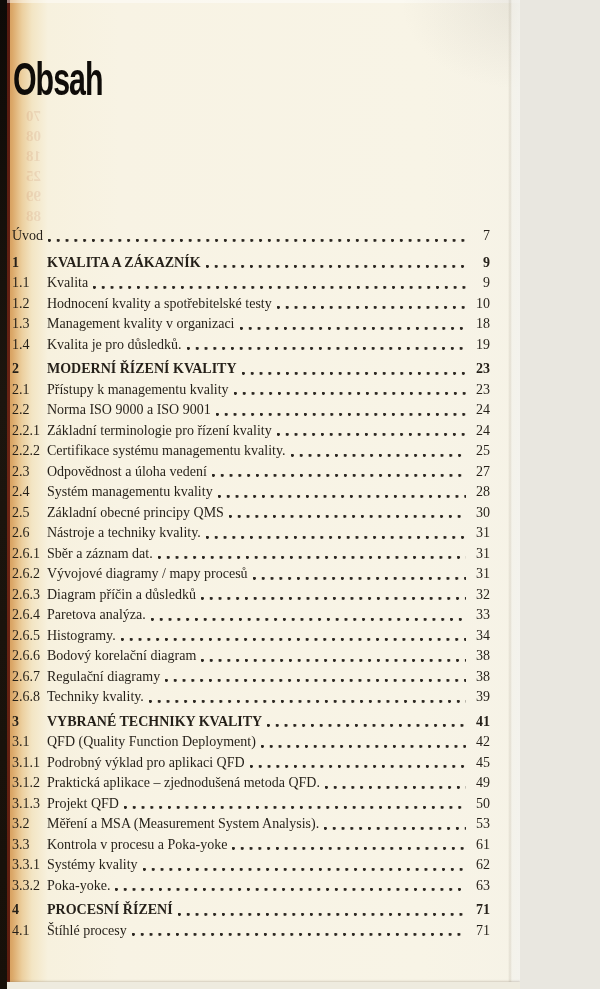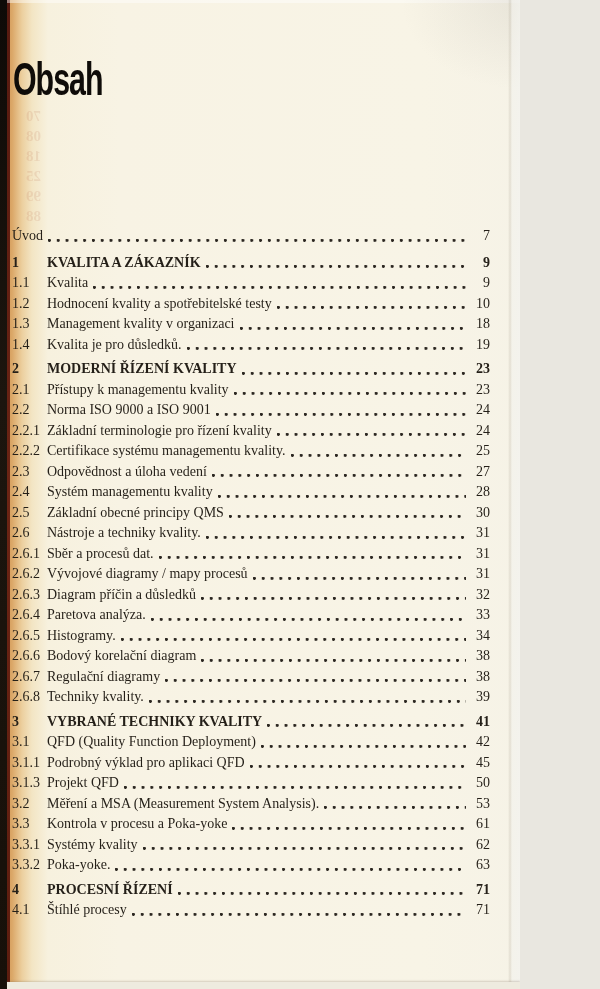--- a/index.html
+++ b/index.html
@@ -211,21 +211,21 @@
 
   <div class="row item">
     <span class="num">2.6</span>
     <span class="t">Nástroje a techniky kvality.</span>
     <span class="leader"></span>
     <span class="pg">31</span>
   </div>
 
   <div class="row item">
     <span class="num">2.6.1</span>
-    <span class="t">Sběr a procesů dat.</span>
+    <span class="t">Sběr a záznam dat.</span>
     <span class="leader"></span>
     <span class="pg">31</span>
   </div>
 
   <div class="row item">
     <span class="num">2.6.2</span>
     <span class="t">Vývojové diagramy / mapy procesů</span>
     <span class="leader"></span>
     <span class="pg">31</span>
   </div>
@@ -286,20 +286,26 @@
     <span class="pg">42</span>
   </div>
 
   <div class="row item">
     <span class="num">3.1.1</span>
     <span class="t">Podrobný výklad pro aplikaci QFD</span>
     <span class="leader"></span>
     <span class="pg">45</span>
   </div>
 
+  <div class="row item">
+    <span class="num">3.1.2</span>
+    <span class="t">Praktická aplikace – zjednodušená metoda QFD.</span>
+    <span class="leader"></span>
+    <span class="pg">49</span>
+  </div>
 
   <div class="row item">
     <span class="num">3.1.3</span>
     <span class="t">Projekt QFD</span>
     <span class="leader"></span>
     <span class="pg">50</span>
   </div>
 
   <div class="row item">
     <span class="num">3.2</span>

